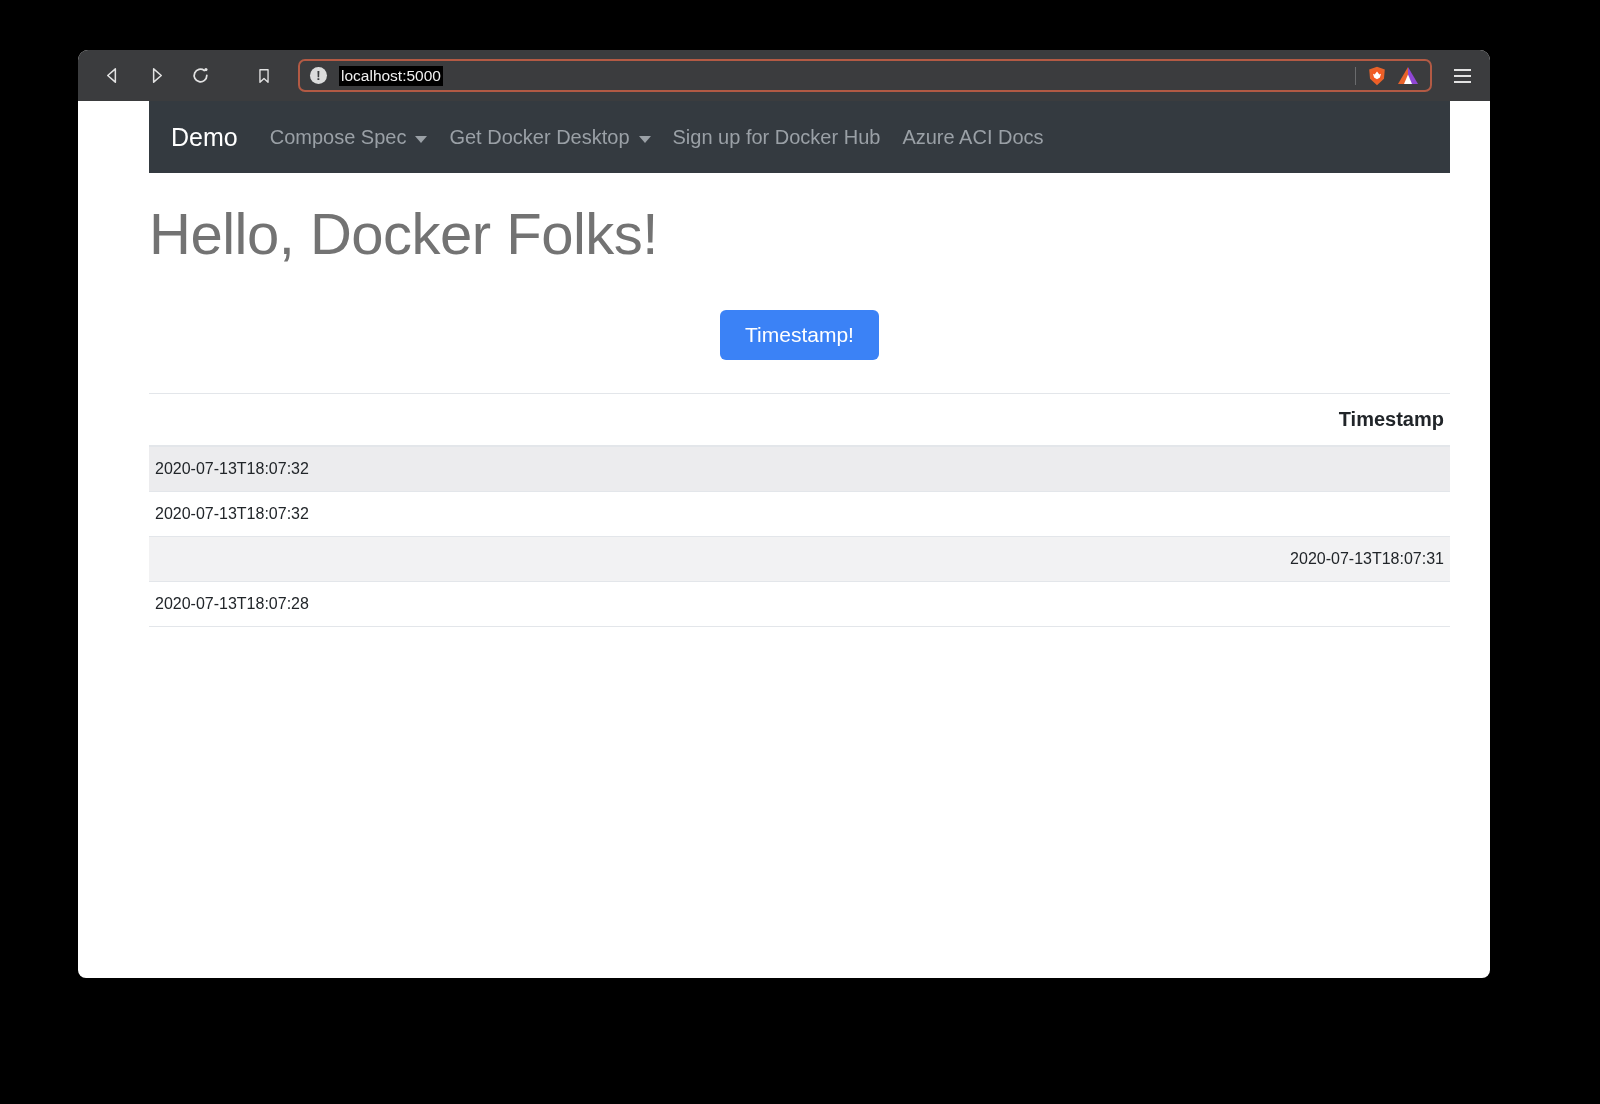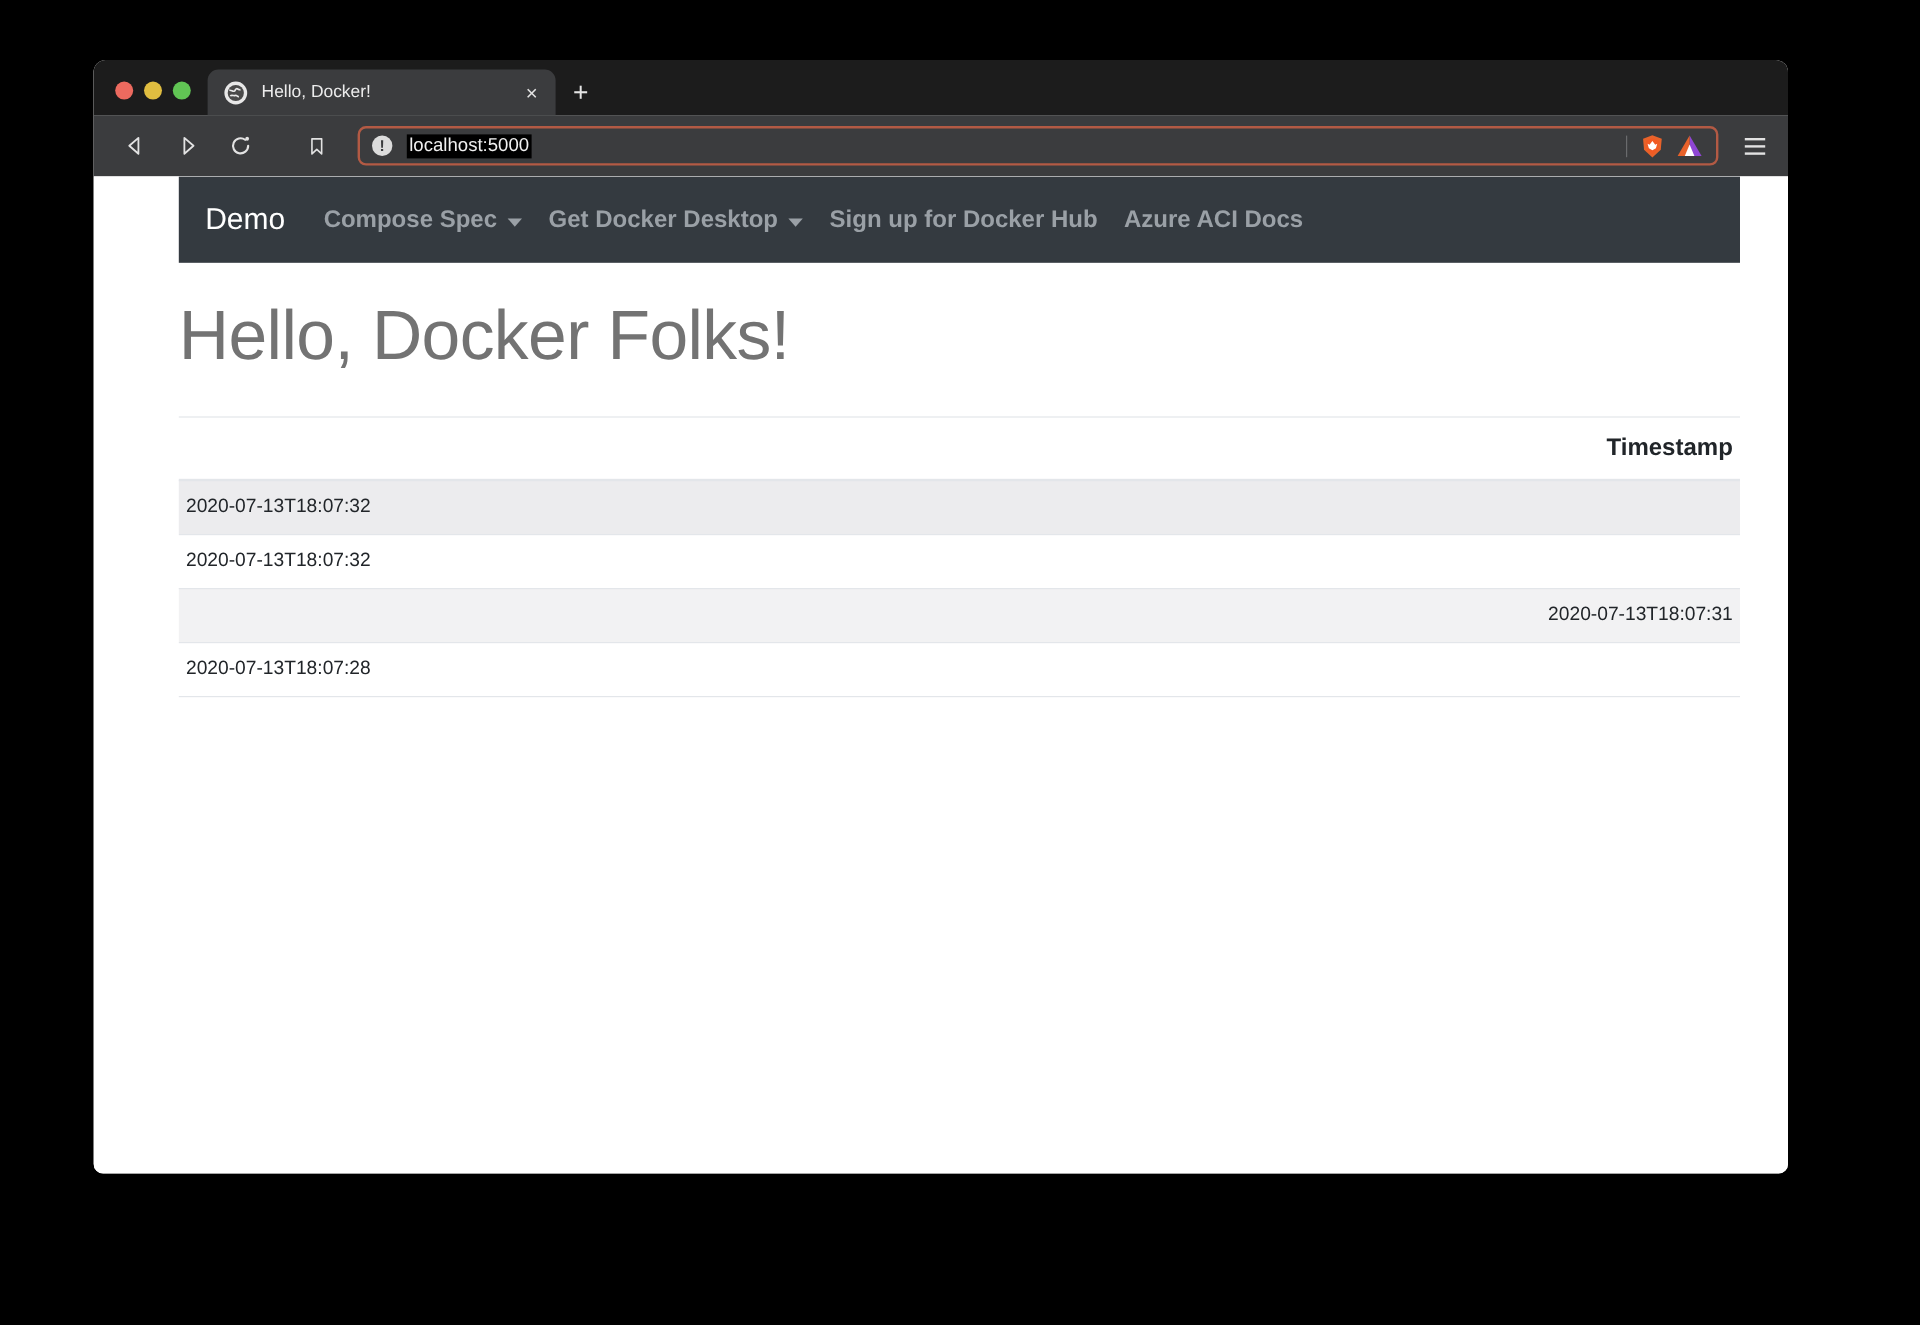--- a/index.html
+++ b/index.html
@@ -216,21 +216,20 @@
     display: flex;
     align-items: center;
   }
   .nav-link {
     color: #9aa0a6;
     font-size: 20px;
     white-space: nowrap;
     margin-right: 22px;
     display: flex;
     align-items: center;
-    font-weight: bold;
   }
   .nav-link:last-child { margin-right: 0; }
   .caret {
     display: inline-block;
     width: 0; height: 0;
     border-left: 6px solid transparent;
     border-right: 6px solid transparent;
     border-top: 7px solid #9aa0a6;
     margin-left: 9px;
     position: relative;
@@ -294,41 +293,20 @@
   }
   .row-hover td { background: #ececee; }
   .row-odd td   { background: #f2f2f3; text-align: right; }
   .row-even td  { background: #ffffff; }
 </style>
 </head>
 <body>
 
 <div class="browser-window">
 
-  <div class="tab-strip">
-    <div class="traffic-lights">
-      <div class="tl-dot tl-red"></div>
-      <div class="tl-dot tl-yellow"></div>
-      <div class="tl-dot tl-green"></div>
-    </div>
-
-    <div class="tab">
-      <span class="tab-favicon">
-        <svg width="15" height="15" viewBox="0 0 16 16" aria-hidden="true">
-          <circle cx="8" cy="8" r="7.2" fill="#4a4a4a"></circle>
-          <path d="M2.2 5.6 C4 5.2 5 6.8 6.6 6.4 C7.8 6.1 7.4 4.4 8.6 4.2 C10 4 10.6 5.6 12.2 5.0" stroke="#e8e8e8" stroke-width="1.5" fill="none"></path>
-          <path d="M3 10.6 C4.6 9.4 6.2 10.8 7.4 10.2 C8.8 9.5 9.2 11.4 10.8 11.2" stroke="#e8e8e8" stroke-width="1.5" fill="none"></path>
-        </svg>
-      </span>
-      <span class="tab-title">Hello, Docker!</span>
-      <span class="tab-close">×</span>
-    </div>
-
-    <div class="new-tab">+</div>
-  </div>
 
   <div class="toolbar">
     <div class="nav-btn back">
       <svg width="19" height="19" viewBox="0 0 20 20" aria-hidden="true">
         <path d="M13 3 L5 10 L13 17 Z" fill="none" stroke="#e2e2e2" stroke-width="1.6" stroke-linejoin="round"></path>
       </svg>
     </div>
     <div class="nav-btn fwd">
       <svg width="19" height="19" viewBox="0 0 20 20" aria-hidden="true">
         <path d="M7 3 L15 10 L7 17 Z" fill="none" stroke="#e2e2e2" stroke-width="1.6" stroke-linejoin="round"></path>
@@ -392,20 +370,23 @@
         </span>
         <span class="nav-link">
           <span>Azure ACI Docs</span>
         </span>
       </div>
     </div>
 
     <div class="content">
       <h1 class="page-title">Hello, Docker Folks!</h1>
 
+      <div class="btn-row">
+        <button class="btn-timestamp">Timestamp!</button>
+      </div>
 
       <table class="ts-table">
         <thead>
           <tr>
             <th>Timestamp</th>
           </tr>
         </thead>
         <tbody>
           <tr class="row-hover">
             <td>2020-07-13T18:07:32</td>

